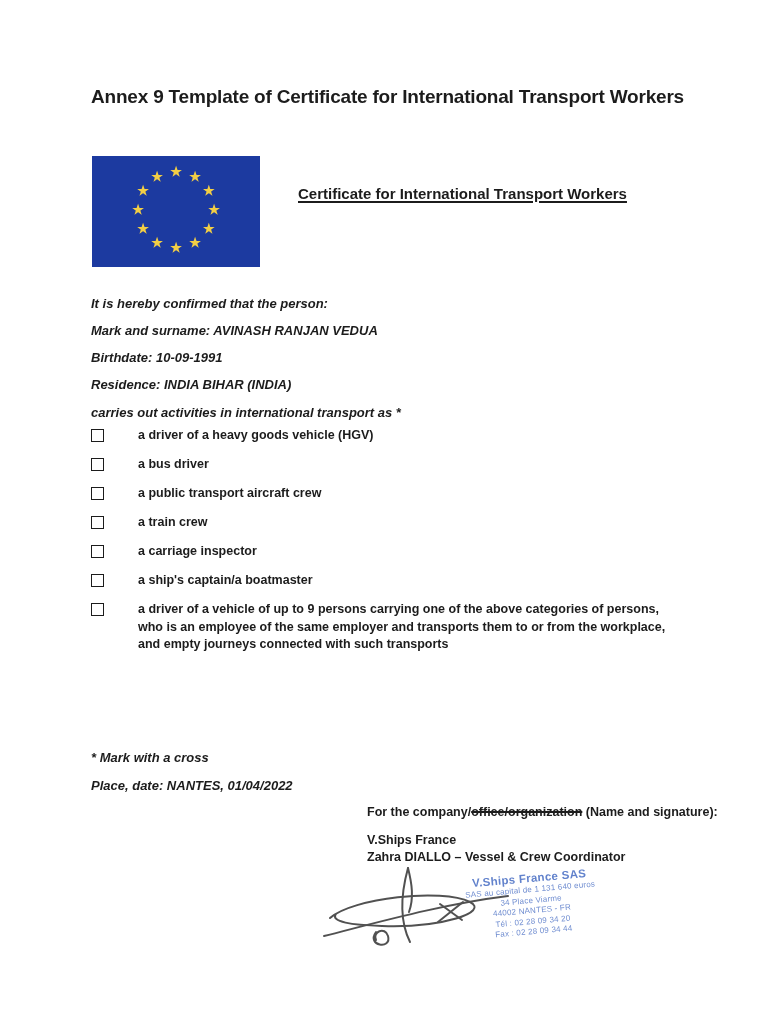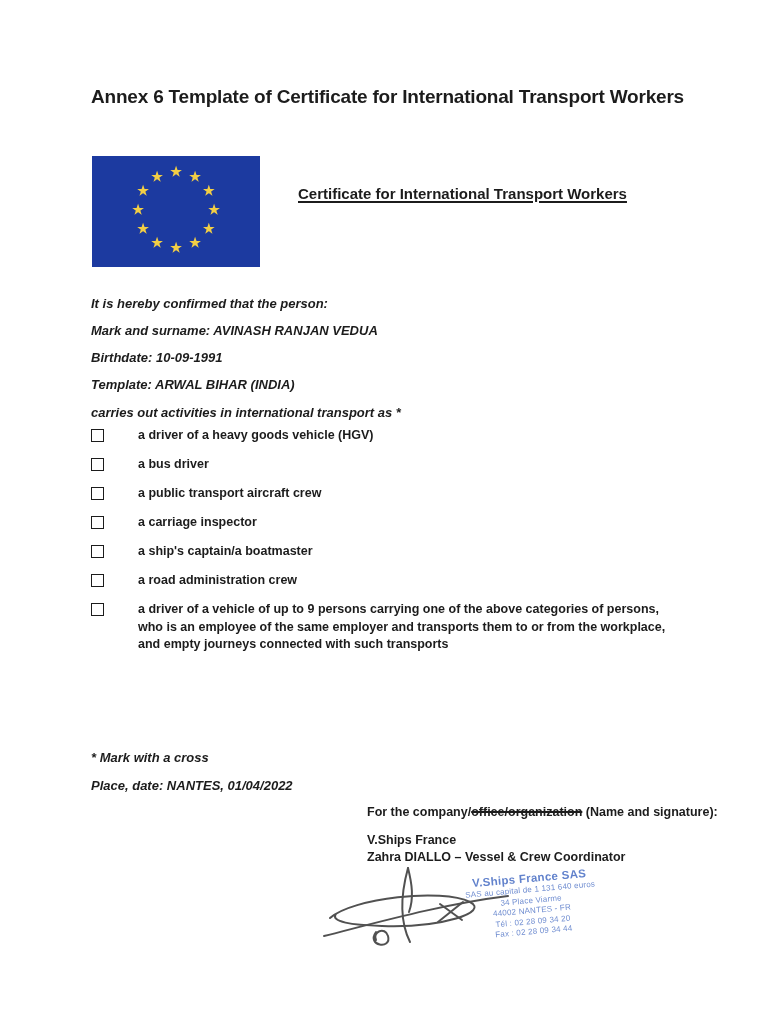--- a/index.html
+++ b/index.html
@@ -105,21 +105,21 @@
     letter-spacing:0.2px;
     opacity:0.85;
   }
   .sig{
     left:322px;top:862px;
   }
 </style>
 </head>
 <body>
 
-<div class="abs doc-title">Annex 6 Template of Certificate for International Transport Workers</div>
+<div class="abs doc-title">Annex 9 Template of Certificate for International Transport Workers</div>
 
 <div class="abs flag" style="background: rgb(28, 58, 160);">
     <span class="star" style="color: rgb(242, 206, 69); left: 76px; top: 8px;">★</span>
     <span class="star" style="color: rgb(242, 206, 69); left: 95px; top: 13.091px;">★</span>
     <span class="star" style="color: rgb(242, 206, 69); left: 108.909px; top: 27px;">★</span>
     <span class="star" style="color: rgb(242, 206, 69); left: 114px; top: 46px;">★</span>
     <span class="star" style="color: rgb(242, 206, 69); left: 108.909px; top: 65px;">★</span>
     <span class="star" style="color: rgb(242, 206, 69); left: 95px; top: 78.909px;">★</span>
     <span class="star" style="color: rgb(242, 206, 69); left: 76px; top: 84px;">★</span>
     <span class="star" style="color: rgb(242, 206, 69); left: 57px; top: 78.909px;">★</span>
@@ -127,47 +127,47 @@
     <span class="star" style="color: rgb(242, 206, 69); left: 38px; top: 46px;">★</span>
     <span class="star" style="color: rgb(242, 206, 69); left: 43.091px; top: 27px;">★</span>
     <span class="star" style="color: rgb(242, 206, 69); left: 57px; top: 13.091px;">★</span>
   </div>
 
 <div class="abs cert-heading">Certificate for International Transport Workers</div>
 
 <div class="abs line" style="top:296px">It is hereby confirmed that the person:</div>
 <div class="abs line" style="top:323px">Mark and surname: AVINASH RANJAN VEDUA</div>
 <div class="abs line" style="top:350px">Birthdate: 10-09-1991</div>
-<div class="abs line" style="top:377px">Template: ARWAL BIHAR (INDIA)</div>
+<div class="abs line" style="top:377px">Residence: INDIA BIHAR (INDIA)</div>
 <div class="abs line" style="top:405px">carries out activities in international transport as *</div>
 
 <div class="abs checklist">
     <div class="check-row">
       <span class="cb"></span>
       <span class="cb-label">a driver of a heavy goods vehicle (HGV)</span>
     </div>
     <div class="check-row">
       <span class="cb"></span>
       <span class="cb-label">a bus driver</span>
     </div>
     <div class="check-row">
       <span class="cb"></span>
       <span class="cb-label">a public transport aircraft crew</span>
     </div>
     <div class="check-row">
       <span class="cb"></span>
+      <span class="cb-label">a train crew</span>
+    </div>
+    <div class="check-row">
+      <span class="cb"></span>
       <span class="cb-label">a carriage inspector</span>
     </div>
     <div class="check-row">
       <span class="cb"></span>
       <span class="cb-label">a ship's captain/a boatmaster</span>
-    </div>
-    <div class="check-row">
-      <span class="cb"></span>
-      <span class="cb-label">a road administration crew</span>
     </div>
     <div class="check-row">
       <span class="cb"></span>
       <span class="cb-label">a driver of a vehicle of up to 9 persons carrying one of the above categories of persons, who is an employee of the same employer and transports them to or from the workplace, and empty journeys connected with such transports</span>
     </div>
   </div>
 
 <div class="abs line" style="top:750px">* Mark with a cross</div>
 <div class="abs line" style="top:778px">Place, date: NANTES, 01/04/2022</div>
 

